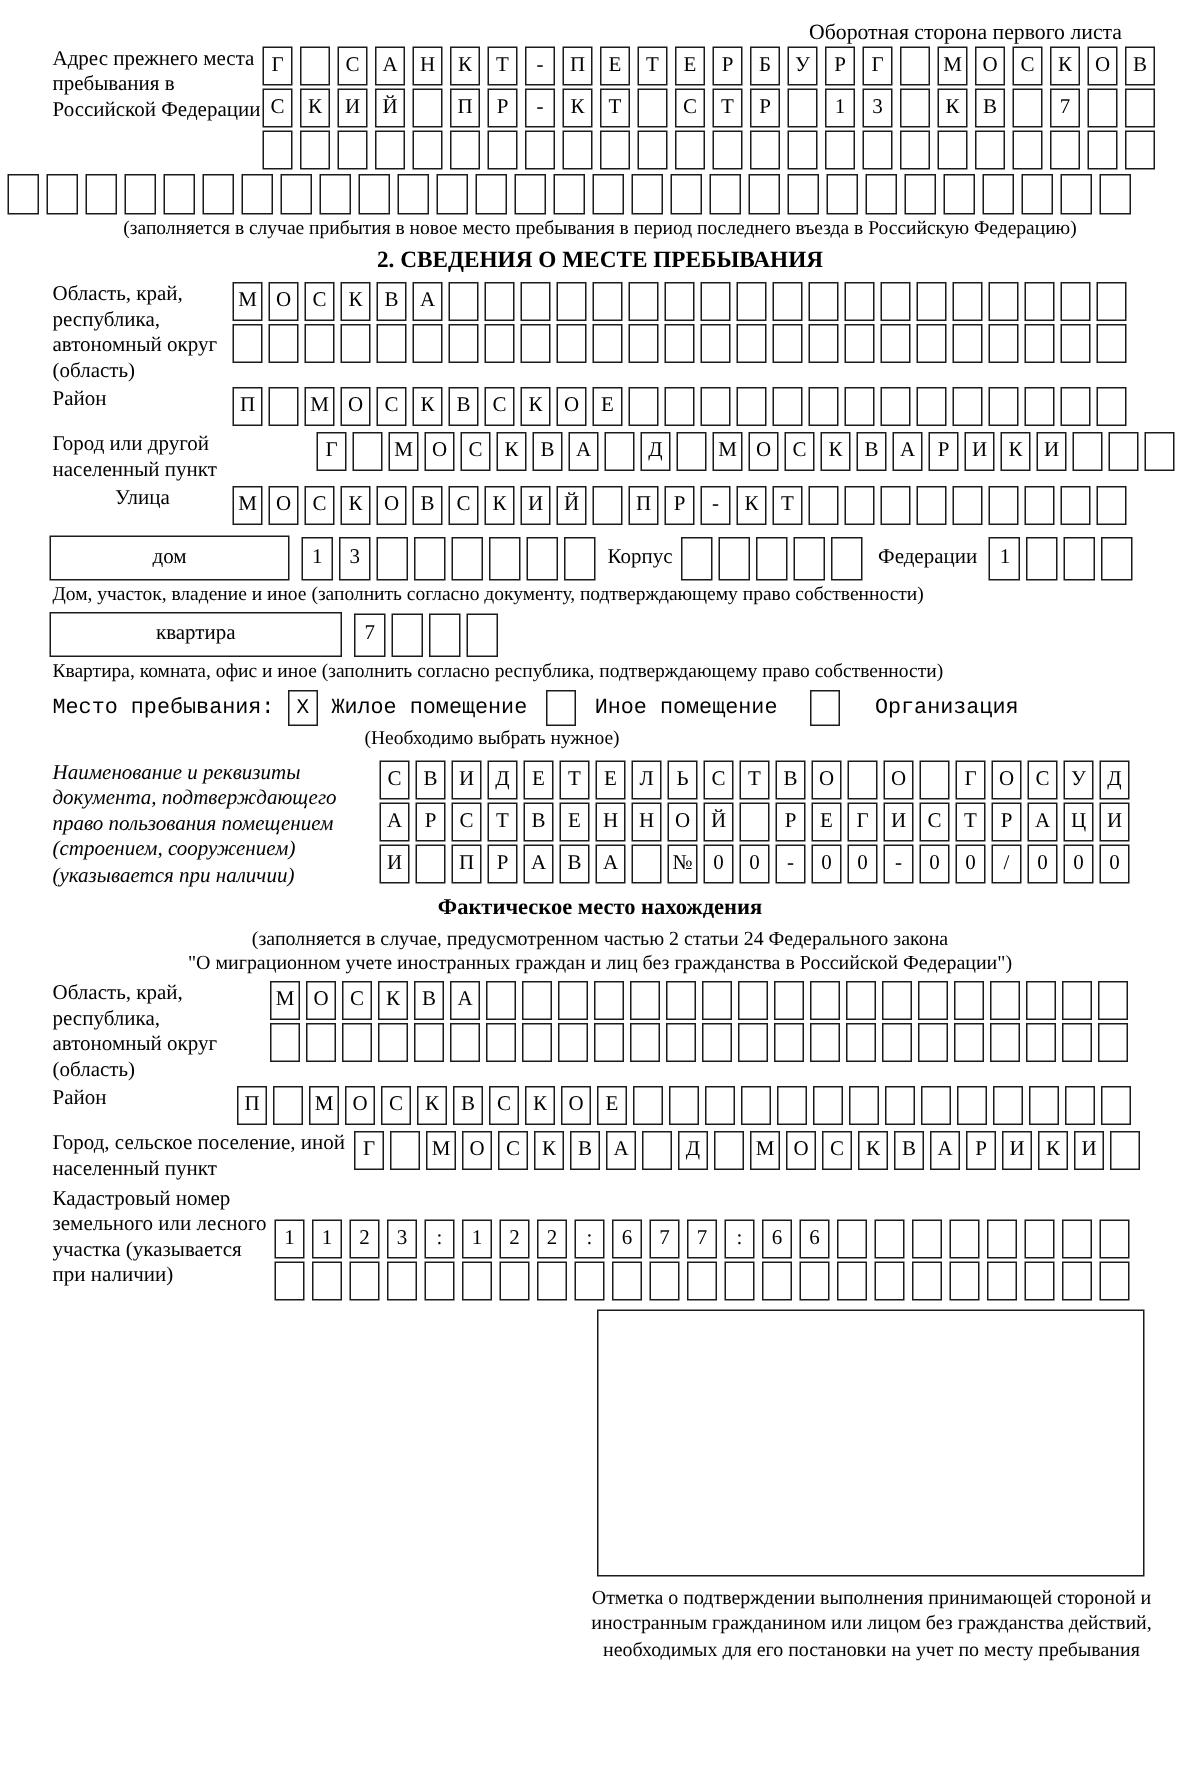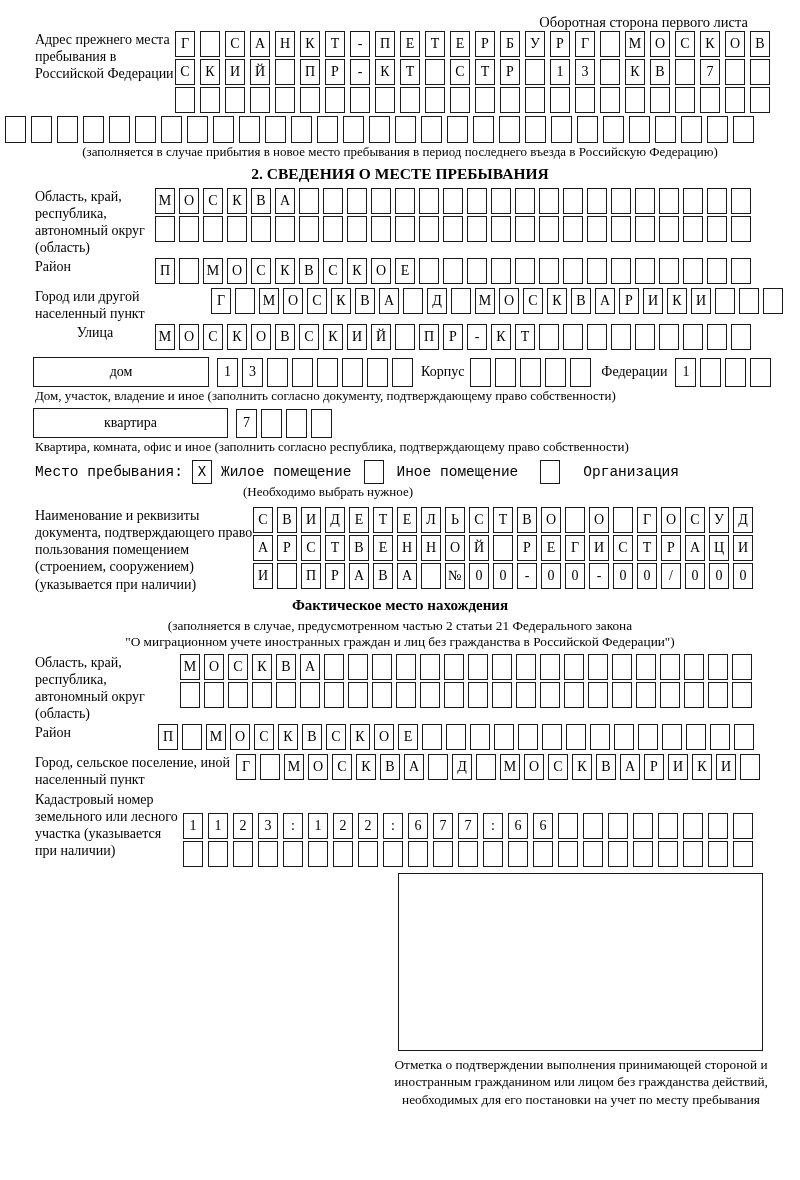--- a/index.html
+++ b/index.html
@@ -312,21 +312,21 @@
         <span class="cell"></span>
         <span class="cell"></span>
         <span class="cell"></span>
         <span class="cell"></span>
         <span class="cell"></span>
         <span class="cell"></span>
       </div>
   </div>
 
   <div class="row" style="margin-top:5px;align-items:center;">
-    <div class="widebox" style="margin-left:33px;width:176px;font-family:Liberation Serif, serif;">дом</div>
+    <div class="widebox" style="margin-left:33px;width:160px;font-family:Liberation Serif, serif;">дом</div>
     <div class="grid big" style="margin-left:8px;margin-bottom:0;">
         <span class="cell">1</span>
         <span class="cell">3</span>
         <span class="cell"></span>
         <span class="cell"></span>
         <span class="cell"></span>
         <span class="cell"></span>
         <span class="cell"></span>
         <span class="cell"></span>
       </div>
@@ -364,21 +364,21 @@
     <span class="chk" style="margin-left:9px;">X</span>
     <span class="opt-label" style="margin-left:9px;">Жилое помещение</span>
     <span class="chk" style="margin-left:13px;"></span>
     <span class="opt-label" style="margin-left:12px;">Иное помещение</span>
     <span class="chk" style="margin-left:22px;"></span>
     <span class="opt-label" style="margin-left:23px;">Организация</span>
   </div>
   <div class="caption" style="margin-left:243px;margin-top:1px;">(Необходимо выбрать нужное)</div>
 
   <div class="row" style="margin-top:7px;">
-    <div class="lbl" style="margin-left:35px;width:218px;">Наименование и реквизиты документа, подтверждающего право пользования помещением (строением, сооружением) (указывается при наличии)</div>
+    <div class="lbl" style="margin-left:35px;width:218px;font-style:italic;">Наименование и реквизиты документа, подтверждающего право пользования помещением (строением, сооружением) (указывается при наличии)</div>
     <div class="grids">
       <div class="grid">
           <span class="cell">С</span>
           <span class="cell">В</span>
           <span class="cell">И</span>
           <span class="cell">Д</span>
           <span class="cell">Е</span>
           <span class="cell">Т</span>
           <span class="cell">Е</span>
           <span class="cell">Л</span>
@@ -439,21 +439,21 @@
           <span class="cell">0</span>
           <span class="cell">/</span>
           <span class="cell">0</span>
           <span class="cell">0</span>
           <span class="cell">0</span>
         </div>
     </div>
   </div>
 
   <div class="center h-bold" style="font-size:15px;margin-top:4px;">Фактическое место нахождения</div>
-  <div class="center" style="font-size:13.3px;margin-top:4px;">(заполняется в случае, предусмотренном частью 2 статьи 21 Федерального закона</div>
+  <div class="center" style="font-size:13.3px;margin-top:4px;">(заполняется в случае, предусмотренном частью 2 статьи 24 Федерального закона</div>
   <div class="center" style="font-size:13.3px;">"О миграционном учете иностранных граждан и лиц без гражданства в Российской Федерации")</div>
 
   <div class="row" style="margin-top:4px;">
     <div class="lbl" style="margin-left:35px;width:145px;">Область, край, республика, автономный округ (область)</div>
     <div class="grids">
       <div class="grid">
           <span class="cell">М</span>
           <span class="cell">О</span>
           <span class="cell">С</span>
           <span class="cell">К</span>

